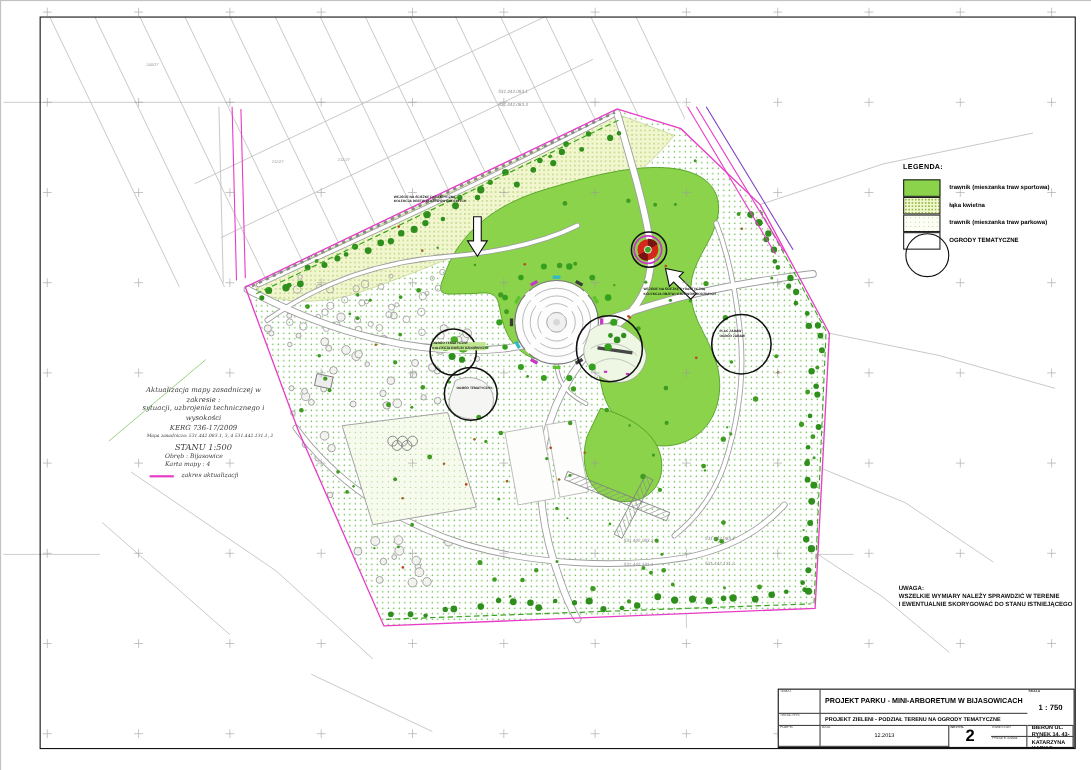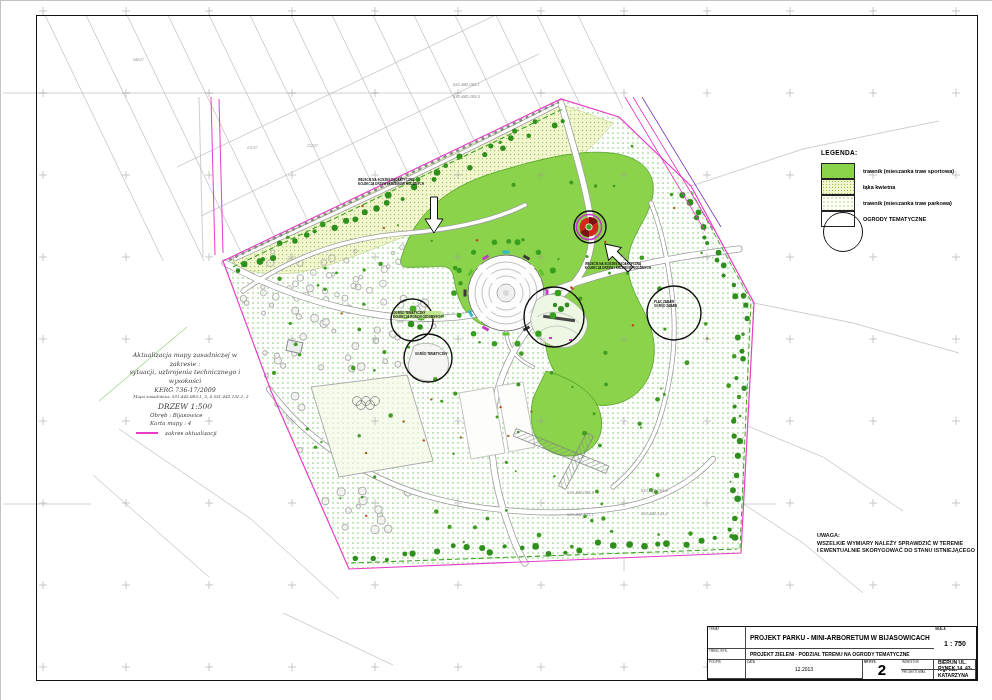--- a/index.html
+++ b/index.html
@@ -714,21 +714,21 @@
     <div>UWAGA:</div>
     <div>WSZELKIE WYMIARY NALEŻY SPRAWDZIĆ W TERENIE</div>
     <div>I EWENTUALNIE SKORYGOWAĆ DO STANU ISTNIEJĄCEGO</div>
   </div>
 
   <div id="upnote">
     <div class="un-a">Aktualizacja mapy zasadniczej w zakresie :</div>
     <div class="un-a">sytuacji, uzbrojenia technicznego i wysokości</div>
     <div class="un-b">KERG    736-17/2009</div>
     <div class="un-c">Mapa zasadnicza:  531.442.083.1, 3, 4    531.442.131.1, 2</div>
-    <div class="un-d">DRZEW 1:500</div>
+    <div class="un-d">STANU 1:500</div>
     <div class="un-e">Obręb : Bijasowice</div>
     <div class="un-e">Karta mapy : 4</div>
     <div class="un-f">
       <div class="mag"></div>
       <span>zakres aktualizacji</span>
     </div>
   </div>
 
   <div class="t coord" style="left:452px;top:81px">531.442.083.1</div>
   <div class="t coord" style="left:452px;top:93px">531.442.083.3</div>

